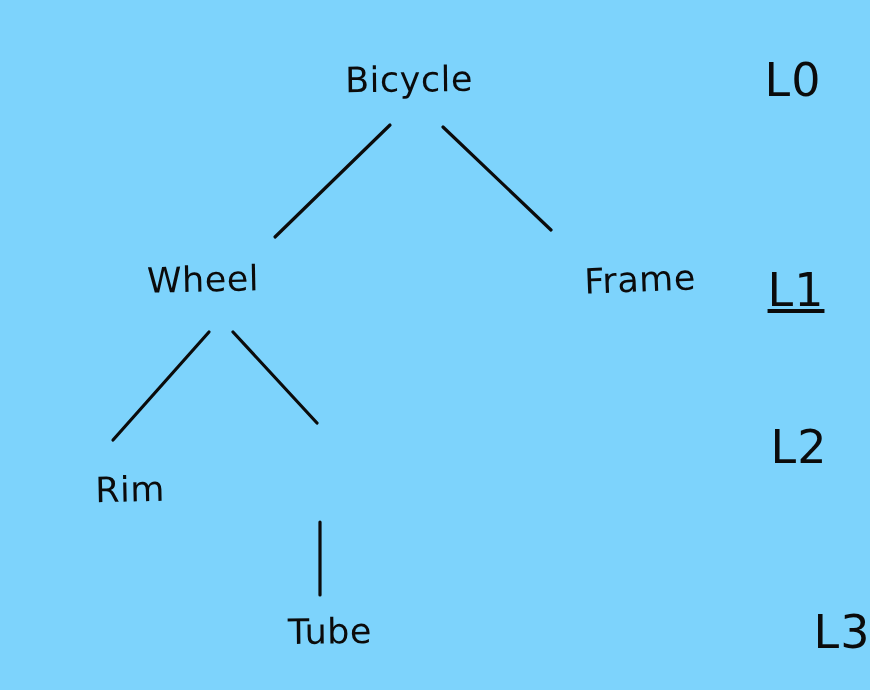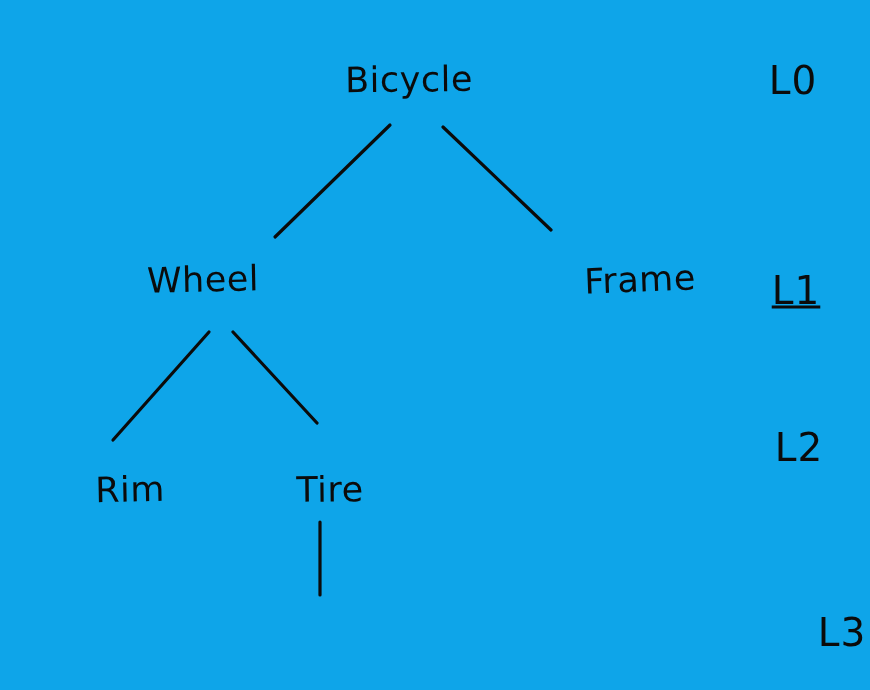--- a/index.html
+++ b/index.html
@@ -42,51 +42,51 @@
   }
   .node-label.tilt-a { transform: translate(-50%, -50%) rotate(-1.2deg); }
   .node-label.tilt-b { transform: translate(-50%, -50%) rotate(-2.2deg); }
   .node-label.tilt-c { transform: translate(-50%, -50%) rotate(-0.6deg); }
   .level-label {
     position: absolute;
     transform: translate(-50%, -50%);
     white-space: nowrap;
     color: #0b0b0b;
     font-family: "DejaVu Sans", sans-serif;
-    font-size: 39px;
+    font-size: 46px;
     font-weight: 400;
     letter-spacing: 1px;
     line-height: 1;
   }
 </style>
 </head>
 <body style="background: rgb(255, 255, 255);">
 
-<div id="canvas" style="background: #0ea5e9; width: 870px; height: 690px;">
+<div id="canvas" style="background: #7dd3fc; width: 870px; height: 690px;">
 
   <svg id="edge-layer" viewBox="0 0 870 690">
     <g id="edges-group" stroke="#0b0b0b" stroke-width="3.2" stroke-linecap="round" fill="none">
         <line x1="390" y1="125" x2="275" y2="237"></line>
         <line x1="443" y1="127" x2="551" y2="230"></line>
         <line x1="209" y1="332" x2="113" y2="440"></line>
         <line x1="233" y1="332" x2="317" y2="423"></line>
         <line x1="320" y1="522" x2="320" y2="595"></line>
       </g>
   </svg>
 
   <div class="node-label tilt-c" style="left:409px; top:80px;">Bicycle</div>
 
   <div class="node-label tilt-a" style="left:203px; top:280px;">Wheel</div>
 
   <div class="node-label tilt-b" style="left:640px; top:280px;">Frame</div>
 
   <div class="node-label tilt-a" style="left:130px; top:490px;">Rim</div>
 
-  <div class="node-label tilt-c" style="left:330px; top:490px;">Tire</div>
 
+  <div class="node-label tilt-c" style="left:330px; top:632px;">Tube</div>
 
   <div class="level-label" style="left:793px; top:80px;">L0</div>
 
   <div class="level-label" style="left:796px; top:290px;text-decoration:underline;">L1</div>
 
   <div class="level-label" style="left:799px; top:447px;">L2</div>
 
   <div class="level-label" style="left:842px; top:632px;">L3</div>
 
 </div>

